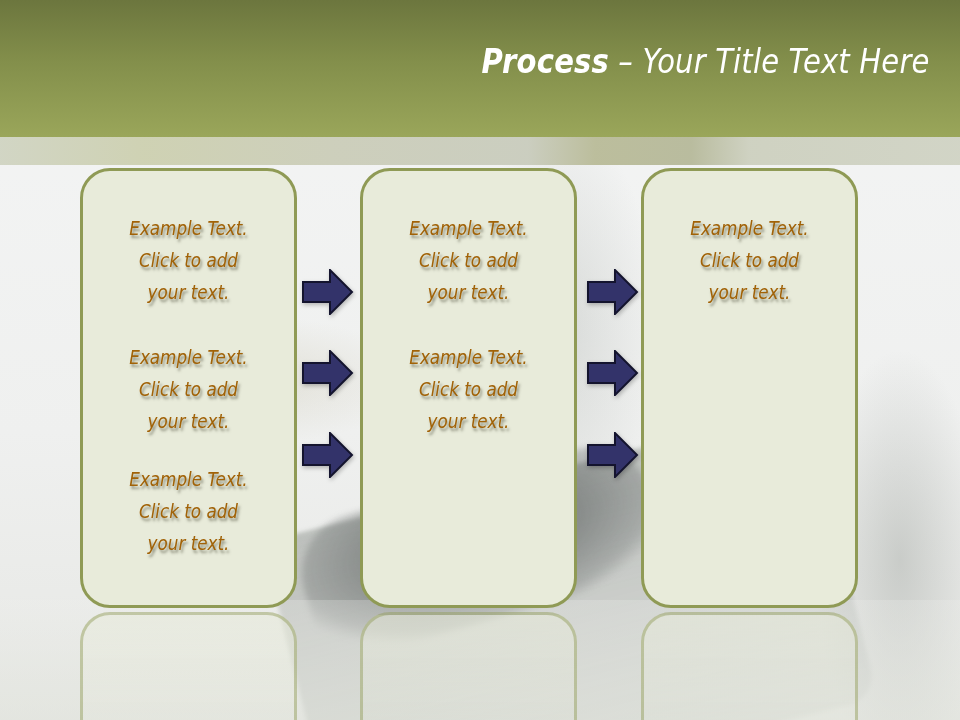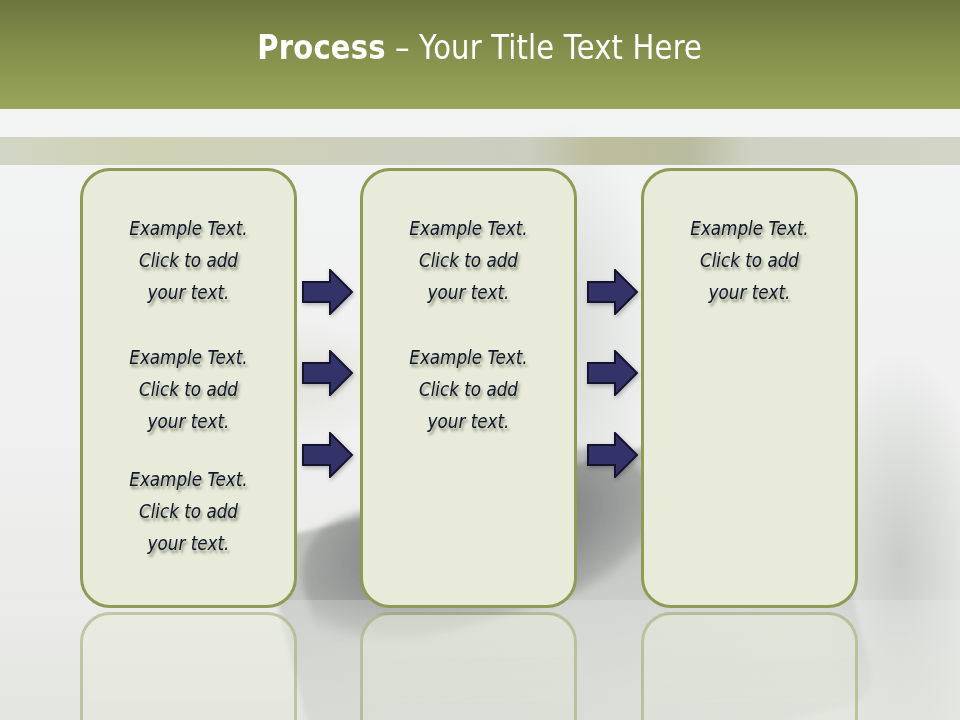--- a/index.html
+++ b/index.html
@@ -30,23 +30,23 @@
       transform: rotate(-16deg);
       border-radius: 60px 60px 20px 20px;
       background: radial-gradient(ellipse at 50% 40%, rgba(55,60,60,0.7), rgba(80,85,85,0.25) 70%, transparent 80%);
       filter: blur(3px);
     }
     .bg-fade {
       position: absolute; left: 0; top: 600px; width: 960px; height: 120px;
       background: linear-gradient(180deg, rgba(240,241,238,0.25), rgba(225,228,220,0.55));
     }
     .header {
-      position: absolute; left: 0; top: 0; width: 960px; height: 109px;
+      position: absolute; left: 0; top: 0; width: 960px; height: 137px;
       background: linear-gradient(180deg, #6c763e 0%, #838f4b 45%, #9aa65a 100%);
-      display: flex; align-items: center; justify-content: center;
+      display: flex; align-items: center; justify-content: flex-end; font-style: italic;
     }
     .title {
       color: #ffffff; font-size: 33px; margin-top: -14px; letter-spacing: 0.2px;
       font-family: "DejaVu Sans", sans-serif;
       transform: scaleX(0.88);
     }
     .title-bold { font-weight: bold; }
     .title-rest { font-weight: normal; }
     .strip {
       position: absolute; left: 0; top: 137px; width: 960px; height: 28px;
@@ -63,21 +63,21 @@
     .box-reflection {
       position: absolute; top: 612px; width: 211px; height: 130px;
       border: 3px solid rgba(143,154,85,0.45);
       border-bottom: none;
       border-radius: 30px 30px 0 0;
       background: linear-gradient(180deg, rgba(232,235,218,0.55), rgba(232,235,218,0.05));
     }
     .box-text {
       position: absolute; left: 0; width: 211px; text-align: center;
       font-family: "DejaVu Sans", sans-serif; font-style: italic;
-      font-size: 19.5px; line-height: 32px; color: #0f172a;
+      font-size: 19.5px; line-height: 32px; color: #a16207;
       text-shadow: 2px 3px 3px rgba(60,60,40,0.55);
     }
     .box-text span { display: block; transform: scaleX(0.86); white-space: nowrap; }
     .arrow {
       position: absolute; width: 52px; height: 46px;
     }
     .arrow svg { display: block; filter: drop-shadow(1px 2px 2px rgba(0,0,0,0.25)); }
   </style>
 </head>
 <body>

